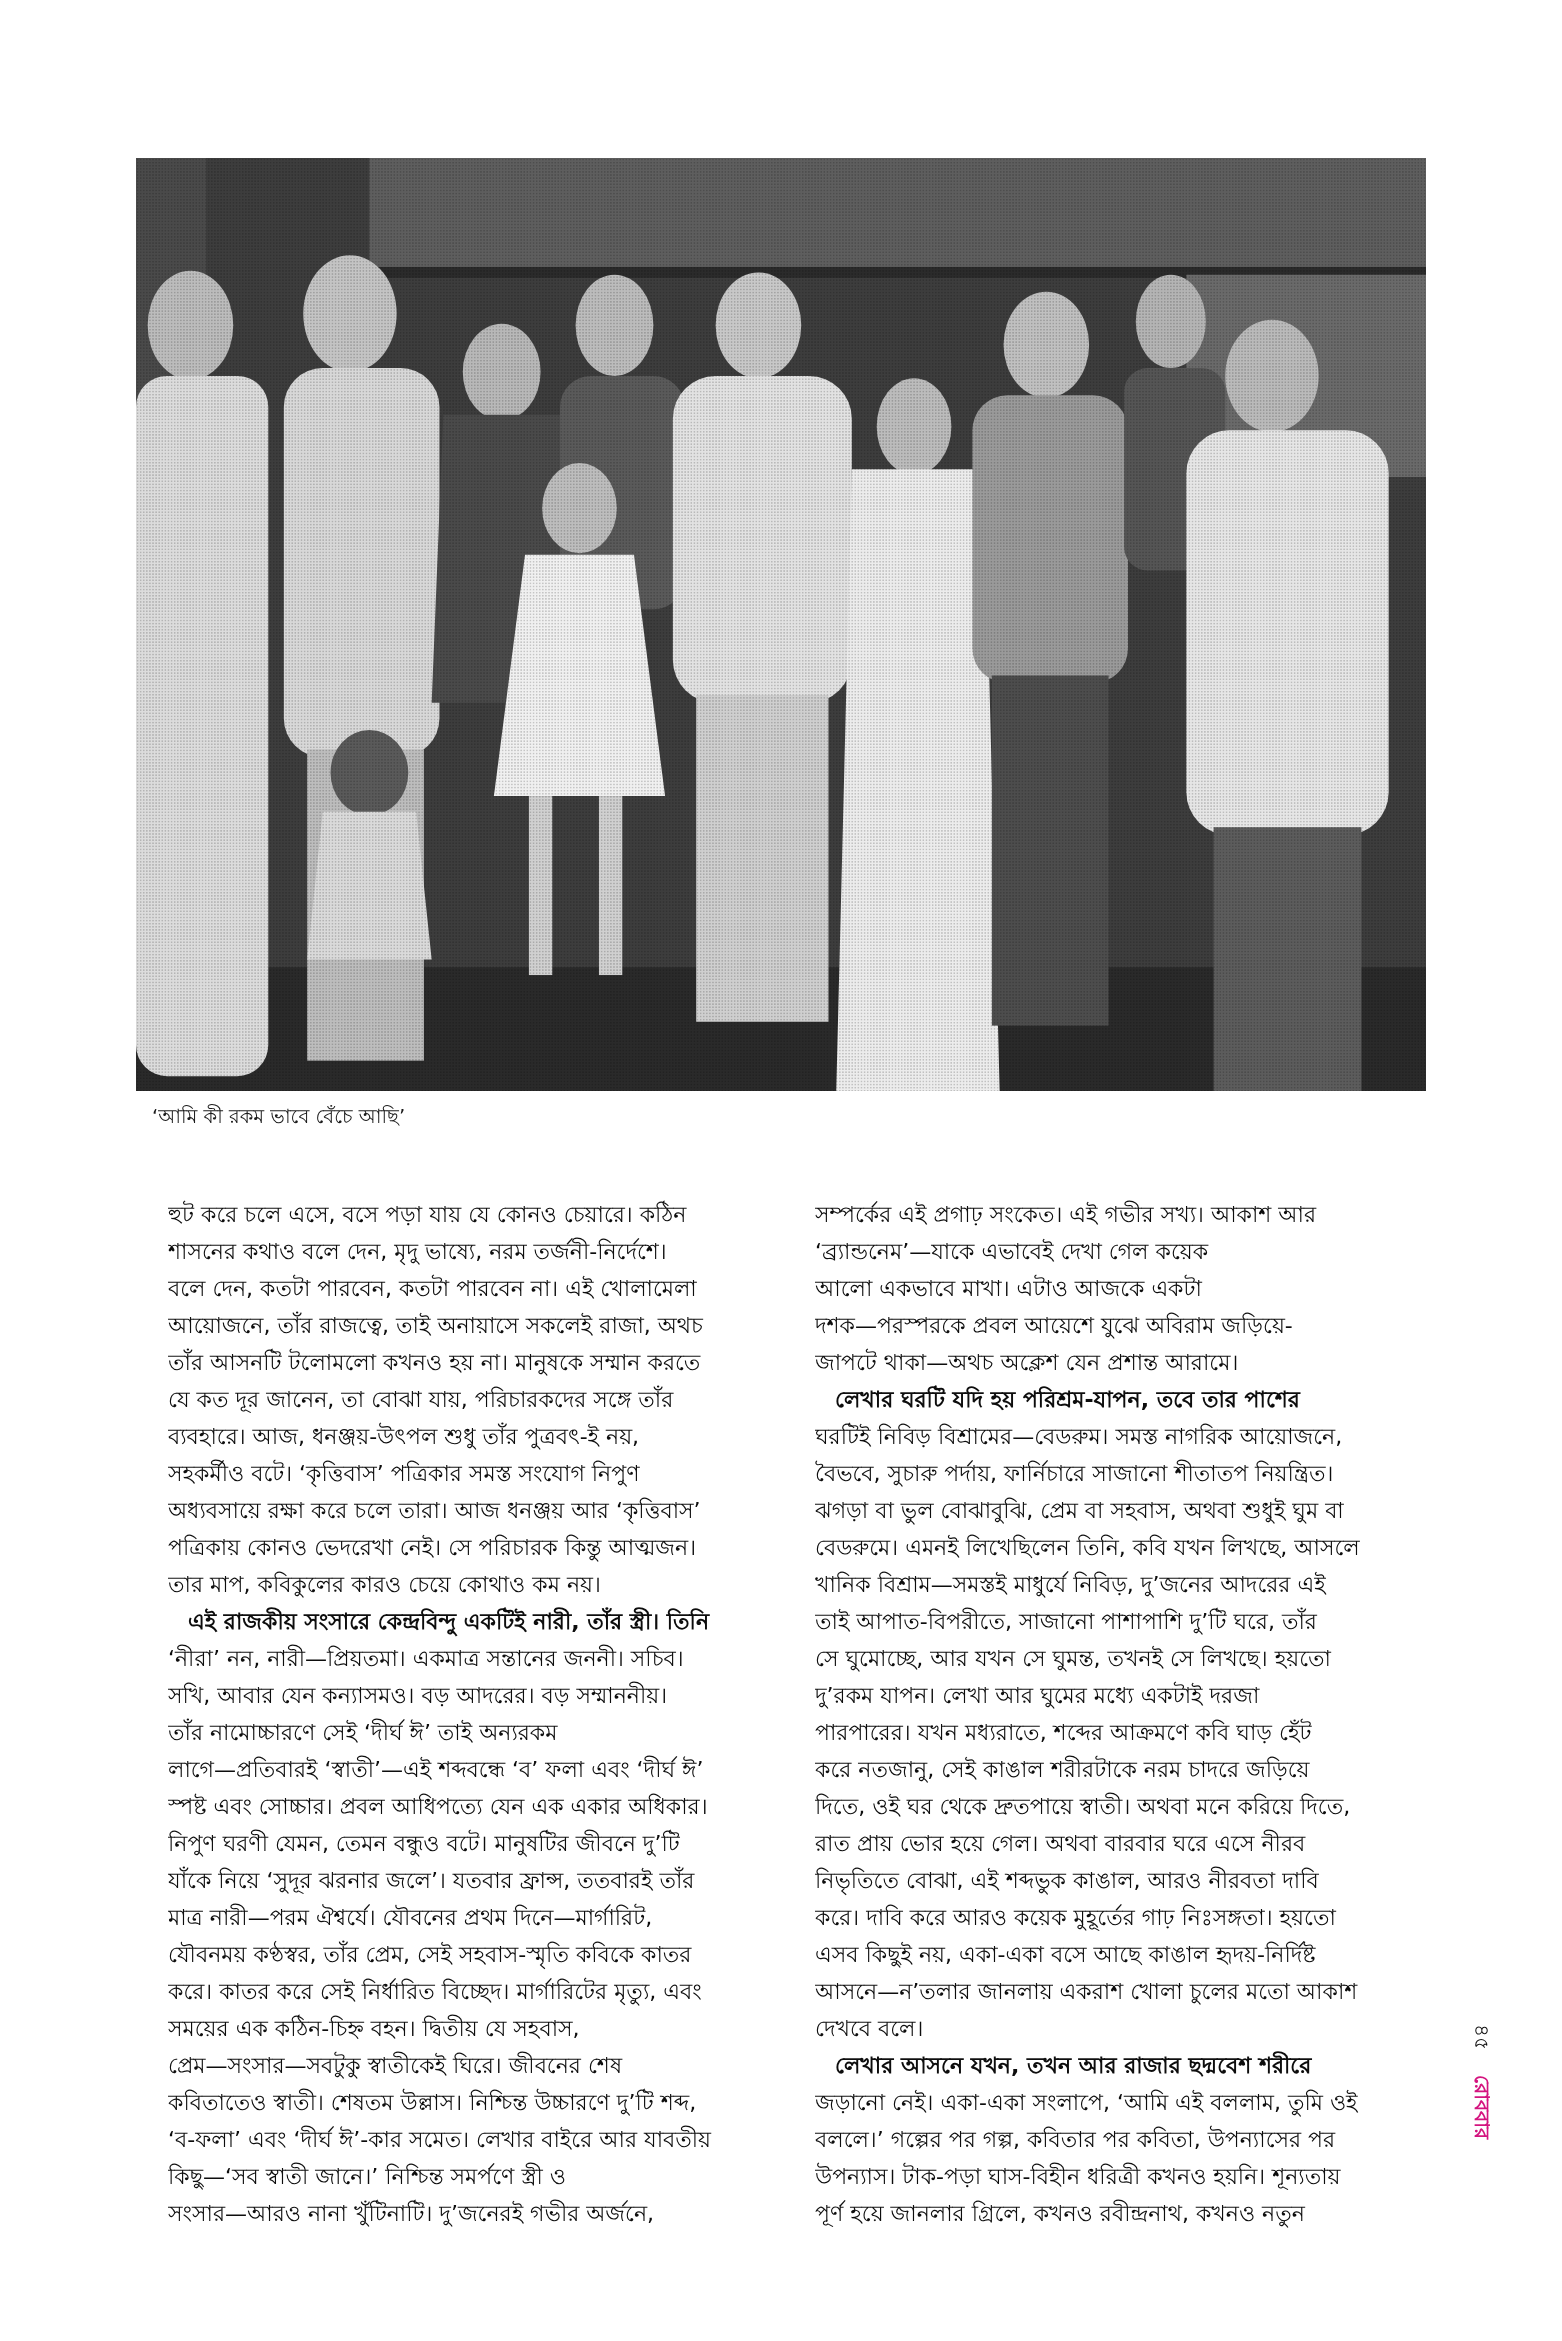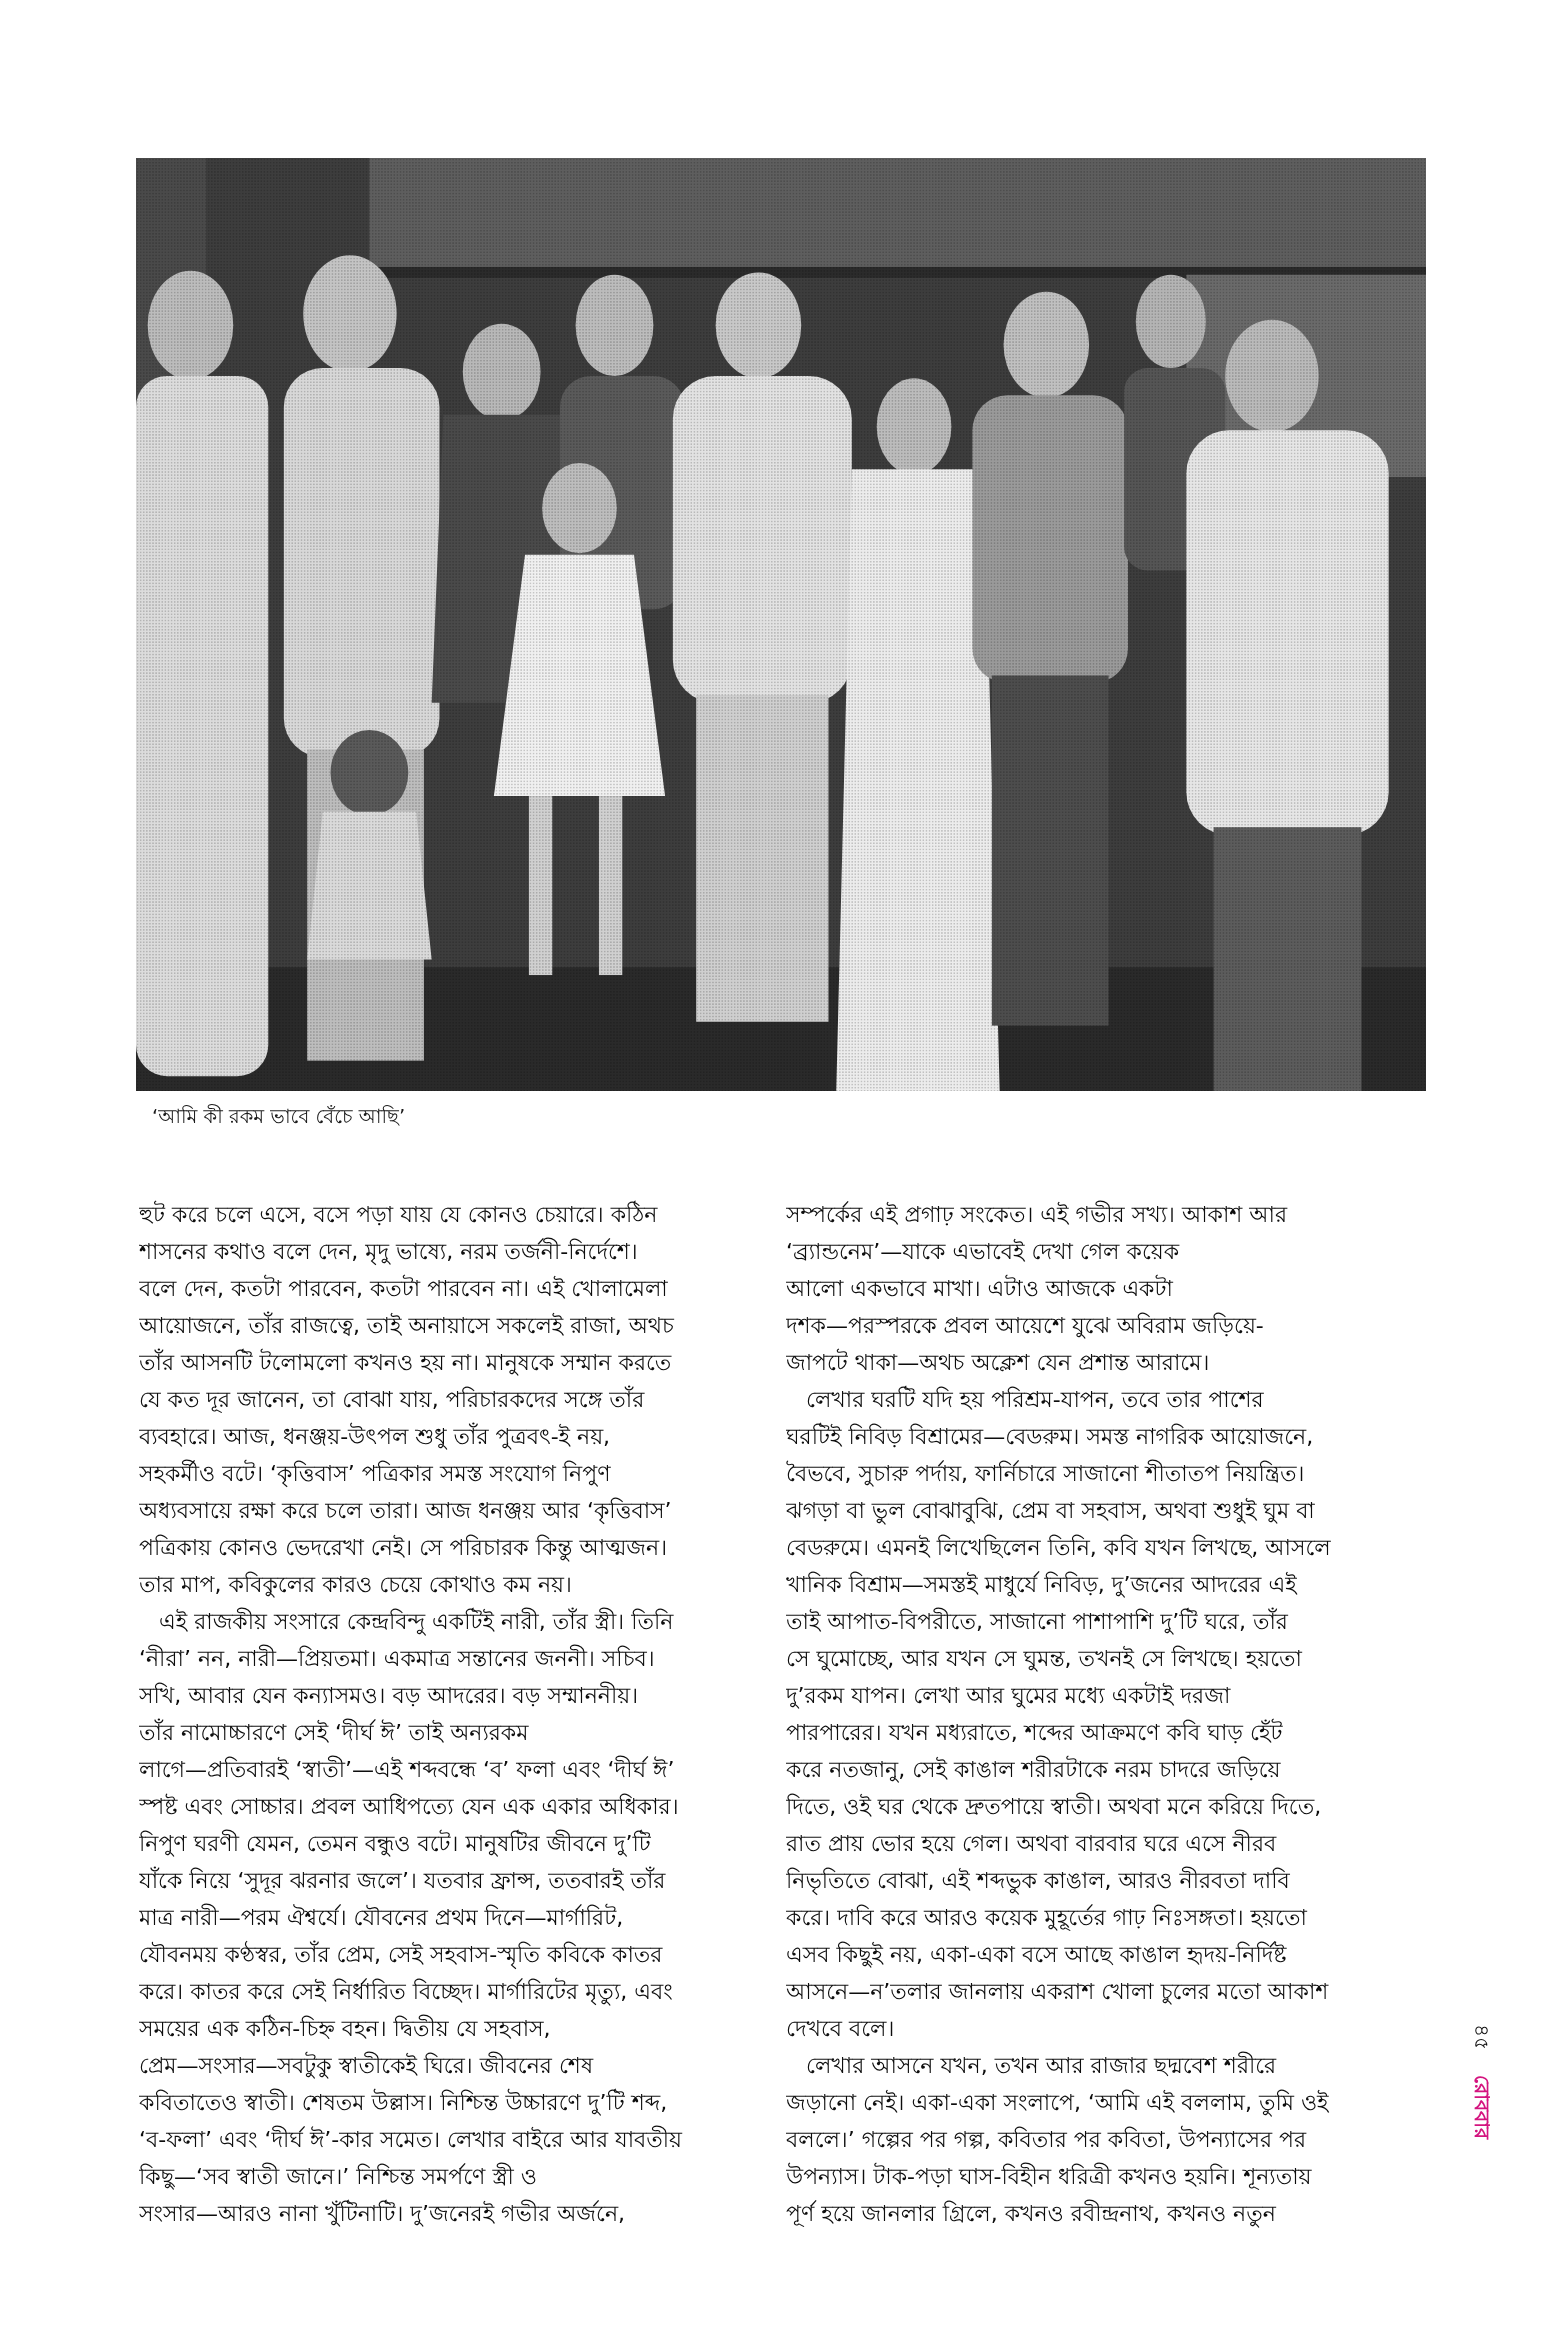--- a/index.html
+++ b/index.html
@@ -59,22 +59,23 @@
       line-height: 37px;
       color: #0d0d0d;
     }
     .col-left  { left: 139px; }
     .col-right { left: 786px; width: 646px; }
     .col .line {
       display: block;
       white-space: nowrap;
       overflow: hidden;
       height: 37px;
-    }
-    .col .line.indent { padding-left: 20px; }
+      margin-left: 29px;
+    }
+    .col .line.indent { padding-left: 20px; font-weight: bold; }
     
     .folio {
       position: absolute;
       left: 1463px;
       top: 2024px;
       width: 34px;
       height: 202px;
     }
     .folio-inner {
       position: absolute;

